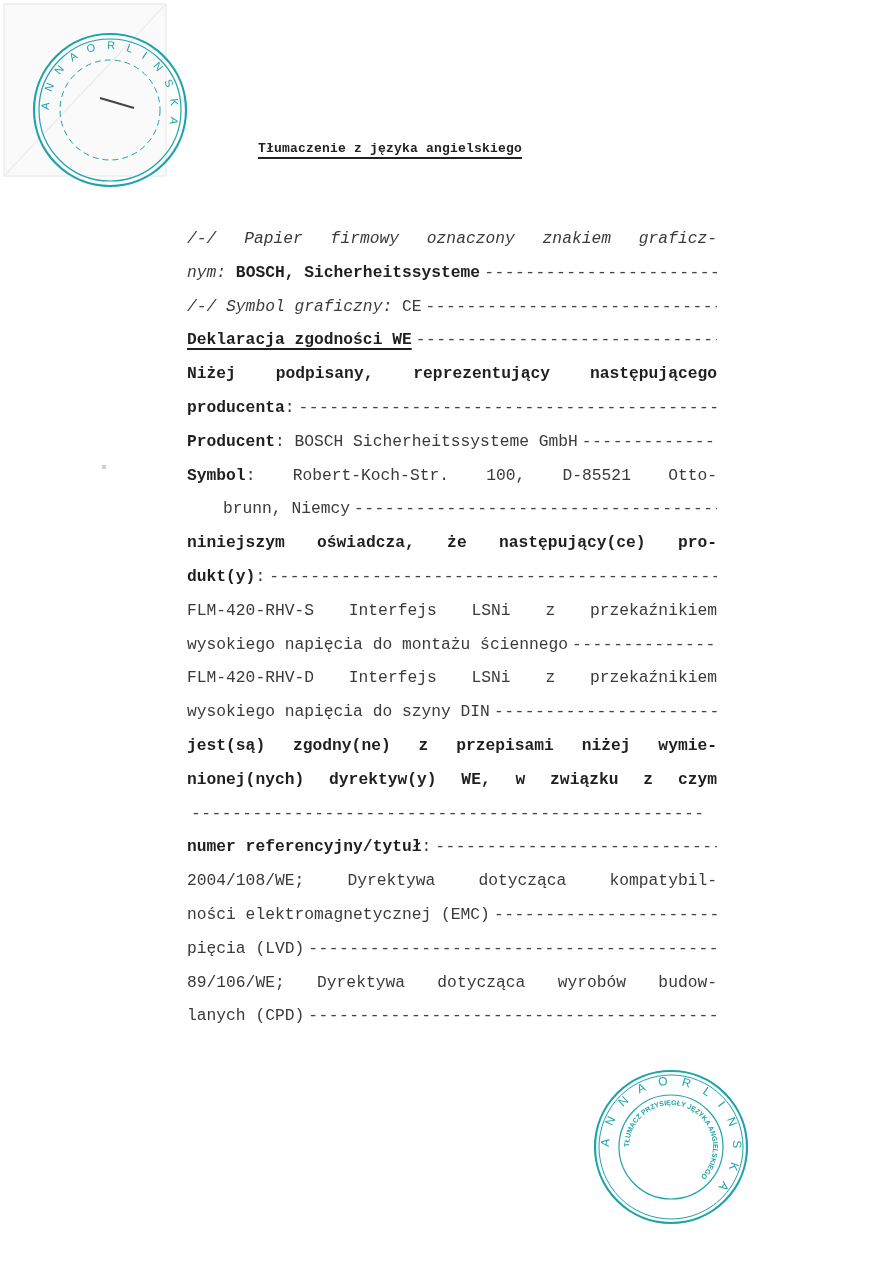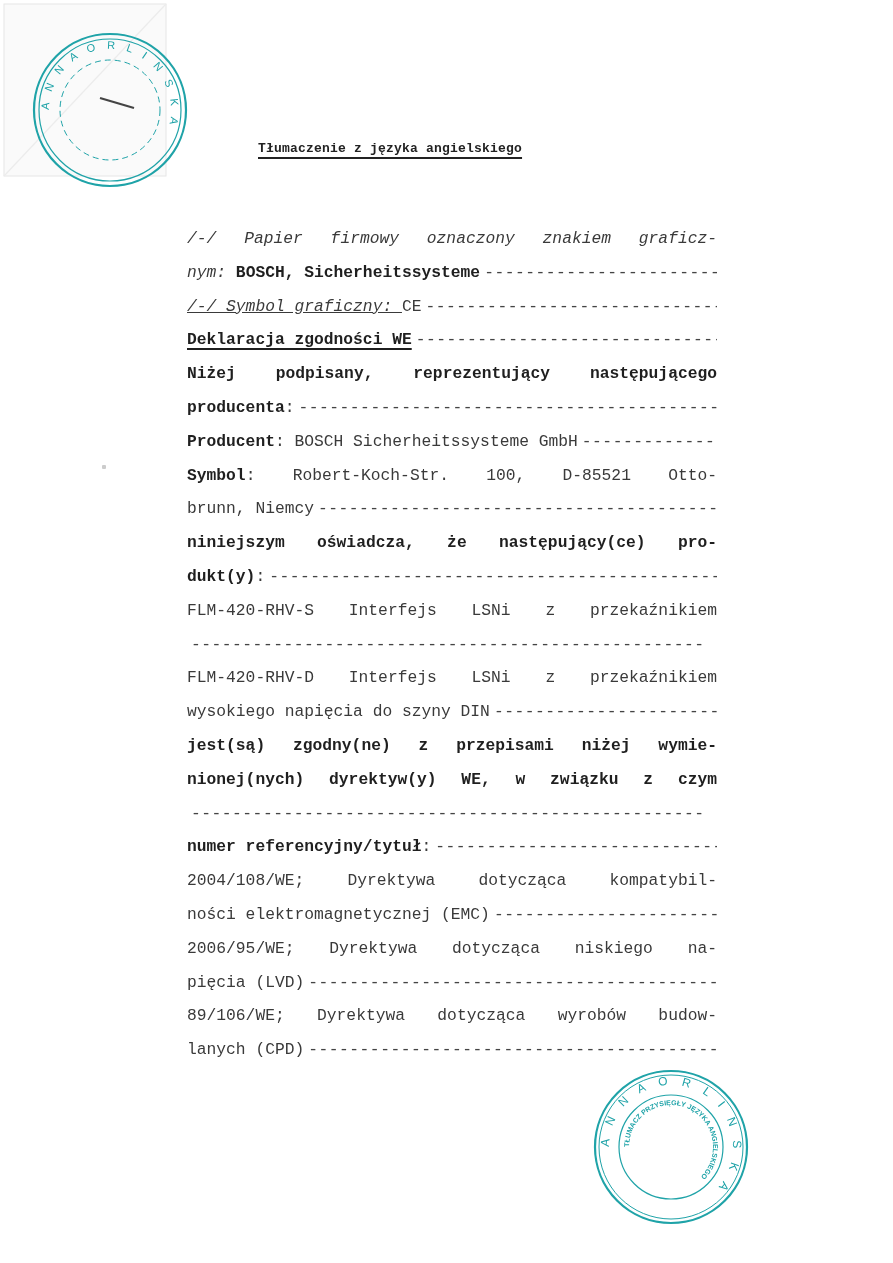--- a/index.html
+++ b/index.html
@@ -45,21 +45,21 @@
 
 <div class="body" id="doc-body">
     <div class="line justify">
       <span class="txt"><span class="i" style="white-space: pre;">/-/ Papier firmowy oznaczony znakiem graficz-</span></span>
     </div>
     <div class="line">
       <span class="txt"><span class="i" style="white-space: pre;">nym: </span><span class="b" style="white-space: pre; text-align: right;">BOSCH, Sicherheitssysteme</span></span>
       <span class="fill" style="padding-left: 4px;">--------------------------------------------------</span>
     </div>
     <div class="line">
-      <span class="txt"><span class="i" style="white-space: pre; text-decoration: underline;">/-/ Symbol graficzny: </span><span style="white-space: pre;">CE</span></span>
+      <span class="txt"><span class="i" style="white-space: pre;">/-/ Symbol graficzny: </span><span style="white-space: pre;">CE</span></span>
       <span class="fill" style="padding-left: 4px;">--------------------------------------------------</span>
     </div>
     <div class="line">
       <span class="txt"><span class="b u" style="white-space: pre;">Deklaracja zgodności WE</span></span>
       <span class="fill" style="padding-left: 4px;">--------------------------------------------------</span>
     </div>
     <div class="line justify">
       <span class="txt"><span class="b" style="white-space: pre;">Niżej podpisany, reprezentujący następującego</span></span>
     </div>
     <div class="line">
@@ -67,34 +67,35 @@
       <span class="fill" style="padding-left: 4px;">--------------------------------------------------</span>
     </div>
     <div class="line">
       <span class="txt"><span class="b" style="white-space: pre;">Producent</span><span style="white-space: pre;">: BOSCH Sicherheitssysteme GmbH</span></span>
       <span class="fill" style="padding-left: 4px;">--------------------------------------------------</span>
     </div>
     <div class="line justify">
       <span class="txt"><span class="b" style="white-space: pre;">Symbol</span><span style="white-space: pre;">:  Robert-Koch-Str.  100,  D-85521  Otto-</span></span>
     </div>
     <div class="line">
-      <span class="txt"><span style="white-space: pre;">brunn, Niemcy</span></span>
+      <span class="txt"><span style="white-space: pre; margin-left: 36px;">brunn, Niemcy</span></span>
       <span class="fill" style="padding-left: 4px;">--------------------------------------------------</span>
     </div>
     <div class="line justify">
       <span class="txt"><span class="b" style="white-space: pre;">niniejszym oświadcza, że następujący(ce) pro-</span></span>
     </div>
     <div class="line">
       <span class="txt"><span class="b" style="white-space: pre;">dukt(y)</span><span style="white-space: pre;">:</span></span>
       <span class="fill" style="padding-left: 4px;">--------------------------------------------------</span>
     </div>
     <div class="line justify">
       <span class="txt"><span style="white-space: pre;">FLM-420-RHV-S Interfejs LSNi z przekaźnikiem</span></span>
     </div>
     <div class="line">
+      <span class="txt"><span style="white-space: pre;">wysokiego napięcia do montażu ściennego</span></span>
       <span class="fill" style="padding-left: 4px;">--------------------------------------------------</span>
     </div>
     <div class="line justify">
       <span class="txt"><span style="white-space: pre;">FLM-420-RHV-D Interfejs LSNi z przekaźnikiem</span></span>
     </div>
     <div class="line">
       <span class="txt"><span style="white-space: pre;">wysokiego napięcia do szyny DIN</span></span>
       <span class="fill" style="padding-left: 4px;">--------------------------------------------------</span>
     </div>
     <div class="line justify">
@@ -109,23 +110,20 @@
     <div class="line">
       <span class="txt"><span class="b" style="white-space: pre;">numer referencyjny/tytuł</span><span style="white-space: pre;">:</span></span>
       <span class="fill" style="padding-left: 4px;">--------------------------------------------------</span>
     </div>
     <div class="line justify">
       <span class="txt"><span style="white-space: pre;">2004/108/WE; Dyrektywa dotycząca kompatybil-</span></span>
     </div>
     <div class="line">
       <span class="txt"><span style="white-space: pre;">ności elektromagnetycznej (EMC)</span></span>
       <span class="fill" style="padding-left: 4px;">--------------------------------------------------</span>
-    </div>
-    <div class="line justify">
-      <span class="txt"><span style="white-space: pre;">2006/95/WE; Dyrektywa dotycząca niskiego na-</span></span>
     </div>
     <div class="line">
       <span class="txt"><span style="white-space: pre; text-align: center;">pięcia (LVD)</span></span>
       <span class="fill" style="padding-left: 4px;">--------------------------------------------------</span>
     </div>
     <div class="line justify">
       <span class="txt"><span style="white-space: pre;">89/106/WE; Dyrektywa dotycząca wyrobów budow-</span></span>
     </div>
     <div class="line">
       <span class="txt"><span style="white-space: pre;">lanych (CPD)</span></span>

